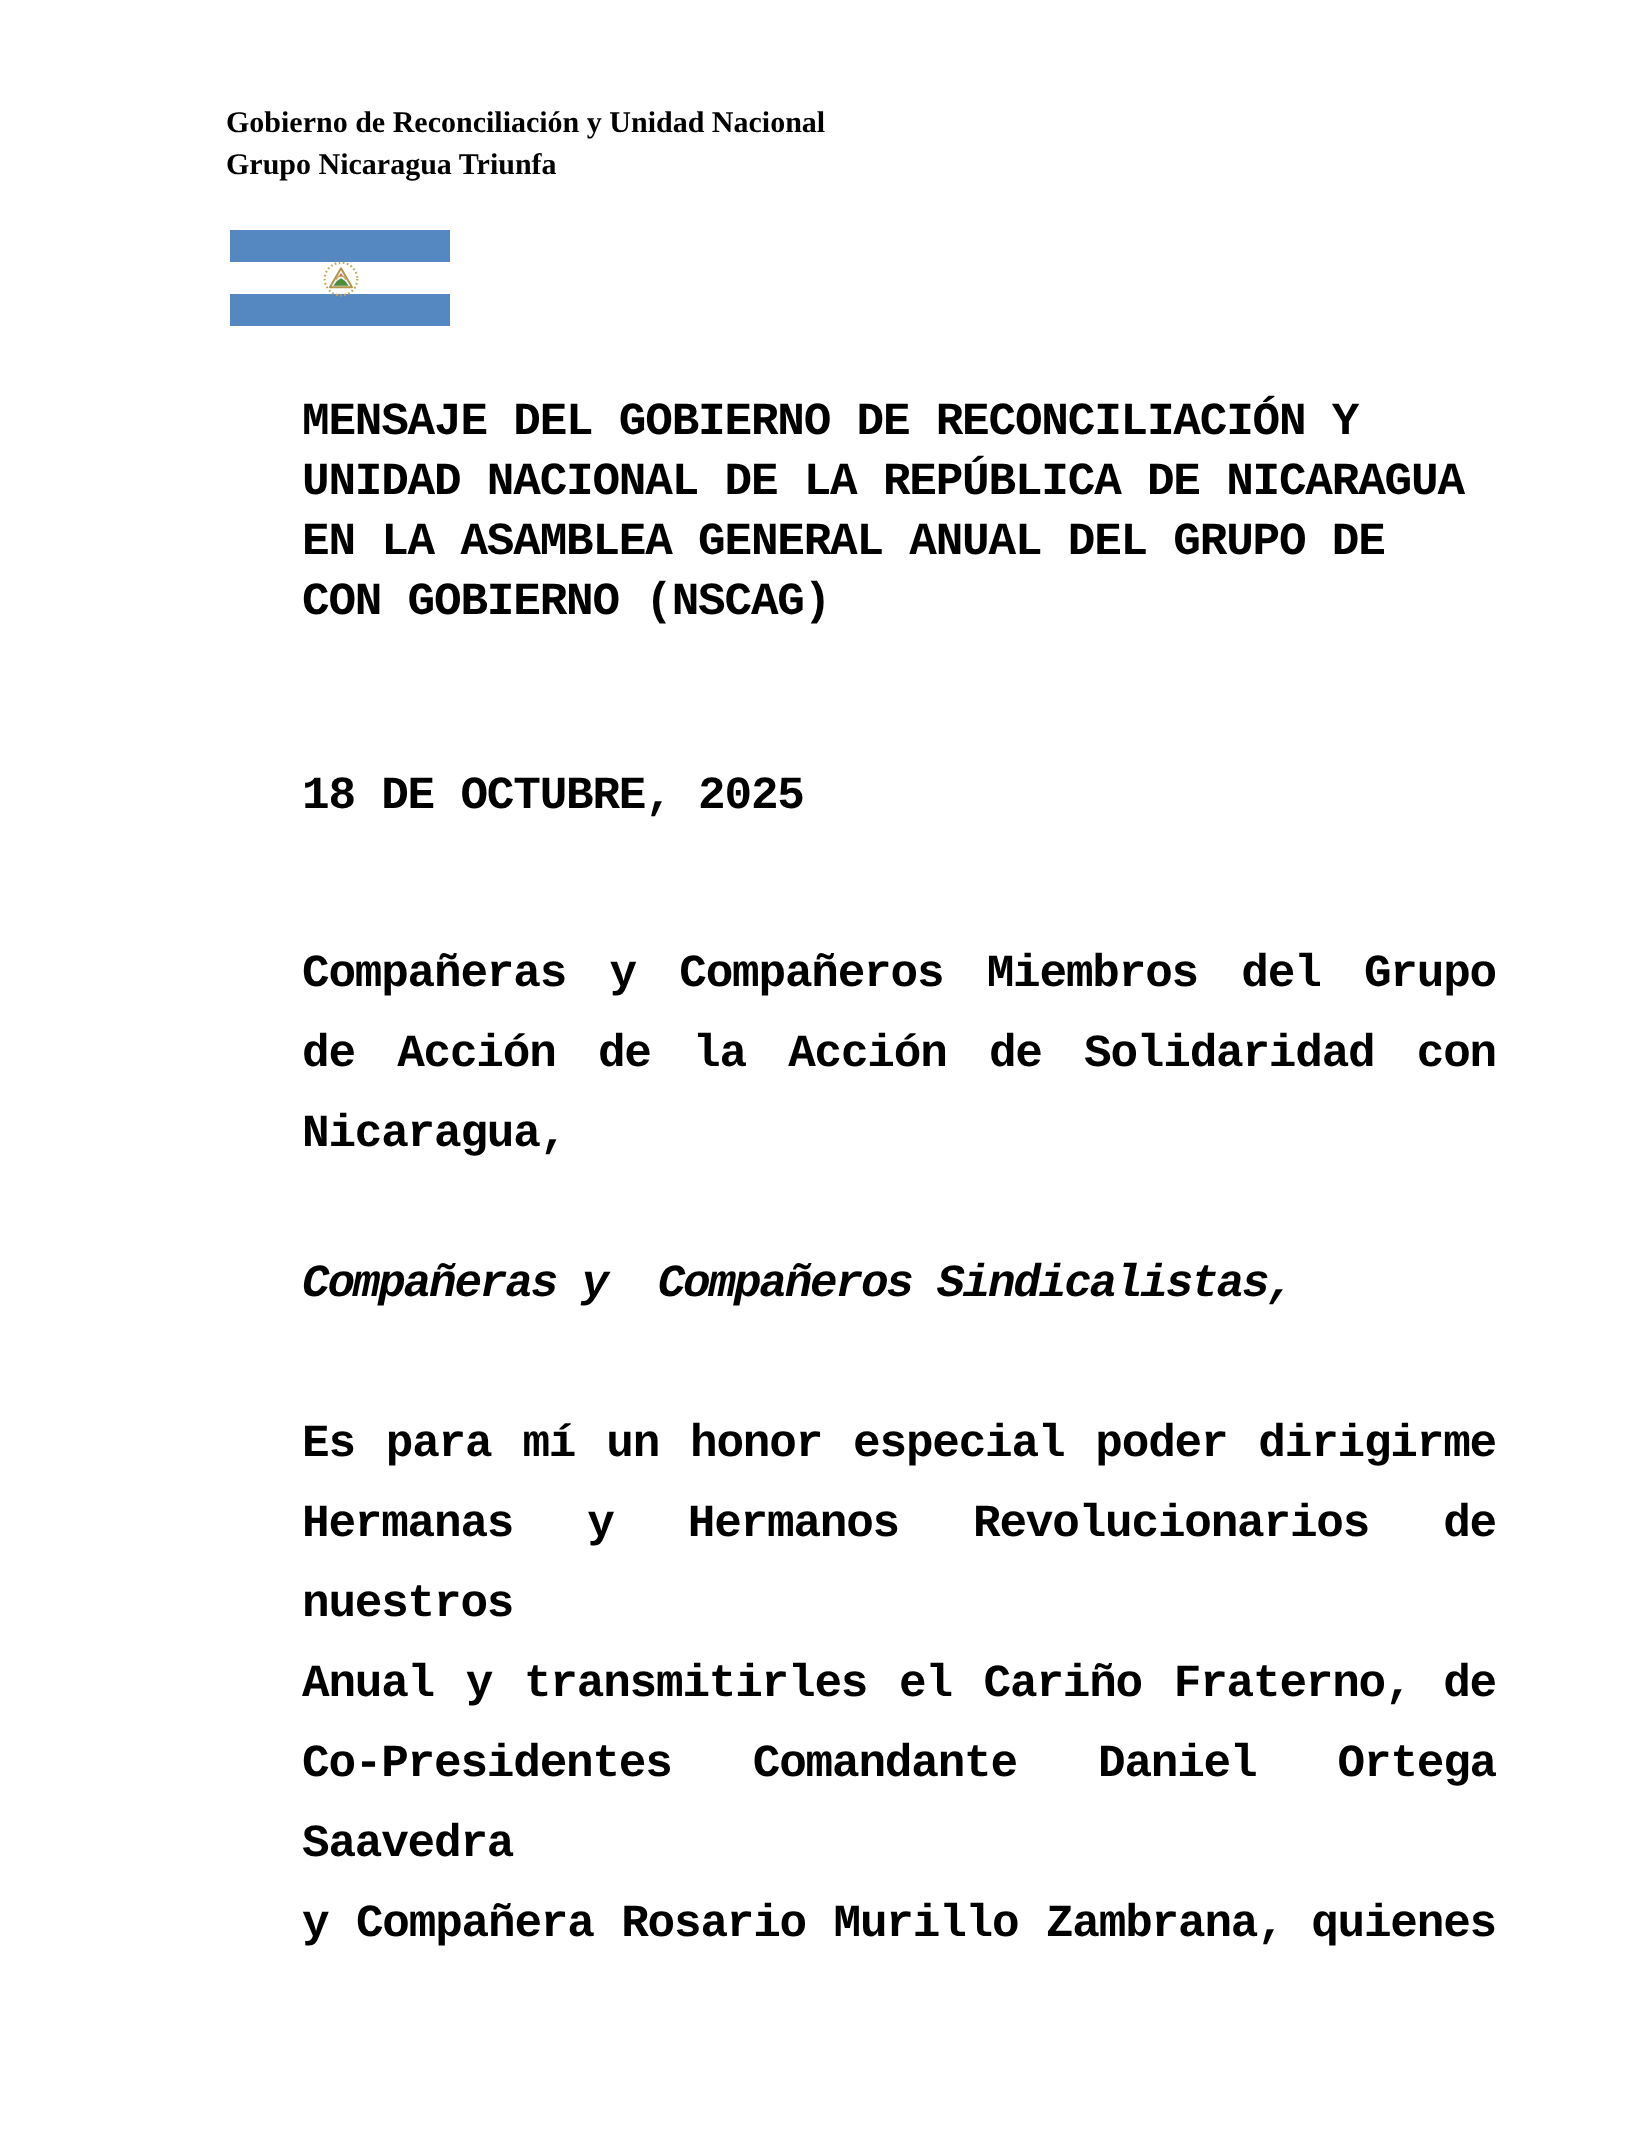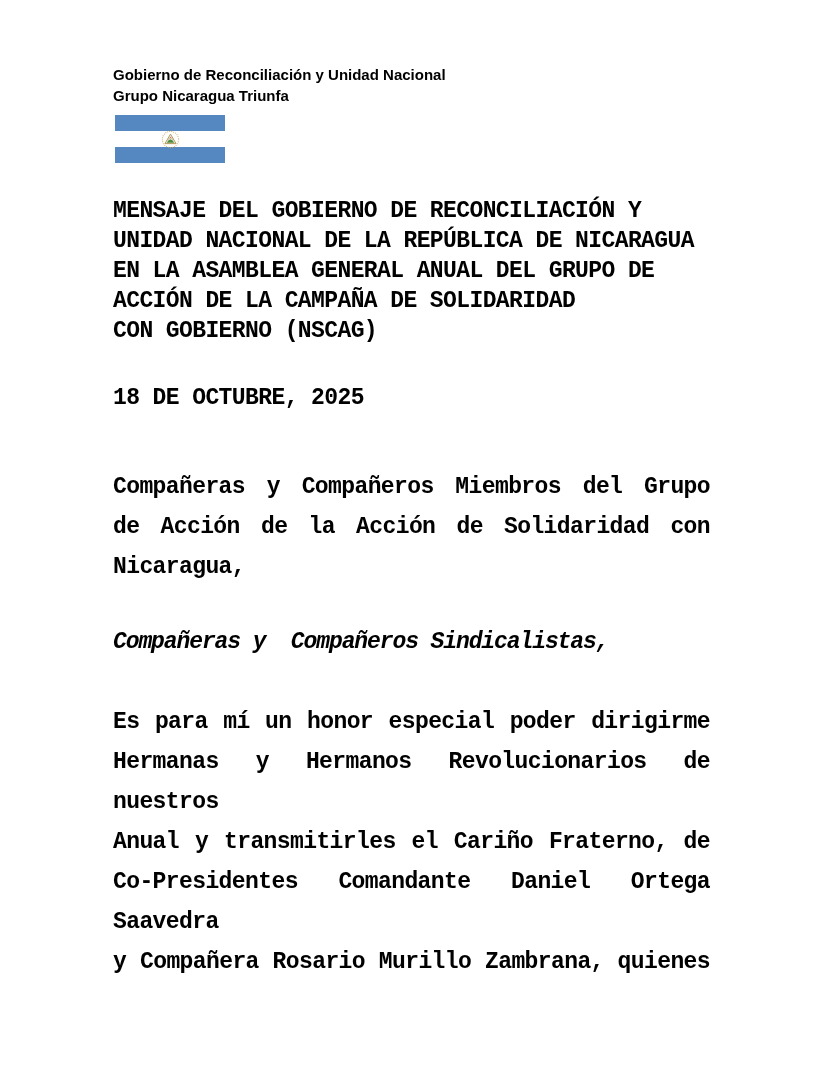--- a/index.html
+++ b/index.html
@@ -9,22 +9,22 @@
     height: 1068px;
     margin: 0 auto;
     background: #ffffff;
     overflow: hidden;
     color: #000000;
   }
   
   .header-block {
     position: absolute;
     left: 113px;
-    top: 64px;
-    font-family: Liberation Sans, sans-serif;
+    top: 52px;
+    font-family: Liberation Serif, serif;
     font-weight: bold;
     font-size: 15px;
     line-height: 21px;
     white-space: nowrap;
   }
   
   .flag {
     position: absolute;
     left: 115px;
     top: 115px;
@@ -39,20 +39,21 @@
     justify-content: center;
   }
   .flag .emblem-svg { width: 19px; height: 19px; display: block; }
   
   .mono {
     font-family: "Liberation Mono", monospace;
     font-weight: bold;
     font-size: 23px;
     letter-spacing: -0.6px;
     color: #000000;
+    margin-left: 38px;
   }
   .title-block {
     position: absolute;
     left: 113px;
     top: 196px;
     width: 620px;
     line-height: 30px;
   }
   .date-block {
     position: absolute;
@@ -97,21 +98,20 @@
         <circle cx="12" cy="9.4" r="0.9" fill="#E04040" opacity="0.7"></circle>
       </svg>
     </div>
     <div class="stripe" style="background:#5587C1"></div>
   </div>
 
   <div class="title-block mono">
       <div class="doc-line">MENSAJE DEL GOBIERNO DE RECONCILIACIÓN Y</div>
       <div class="doc-line">UNIDAD NACIONAL DE LA REPÚBLICA DE NICARAGUA</div>
       <div class="doc-line">EN LA ASAMBLEA GENERAL ANUAL DEL GRUPO DE</div>
-      <div class="doc-line">ACCIÓN DE LA CAMPAÑA DE SOLIDARIDAD</div>
       <div class="doc-line">CON GOBIERNO (NSCAG)</div>
     </div>
 
   <div class="date-block mono">
     <div class="doc-line">18 DE OCTUBRE, 2025</div>
   </div>
 
   <div id="para1" class="para mono">
       <div class="doc-line jl">Compañeras y Compañeros Miembros del Grupo</div>
       <div class="doc-line jl">de Acción de la Acción de Solidaridad con</div>

